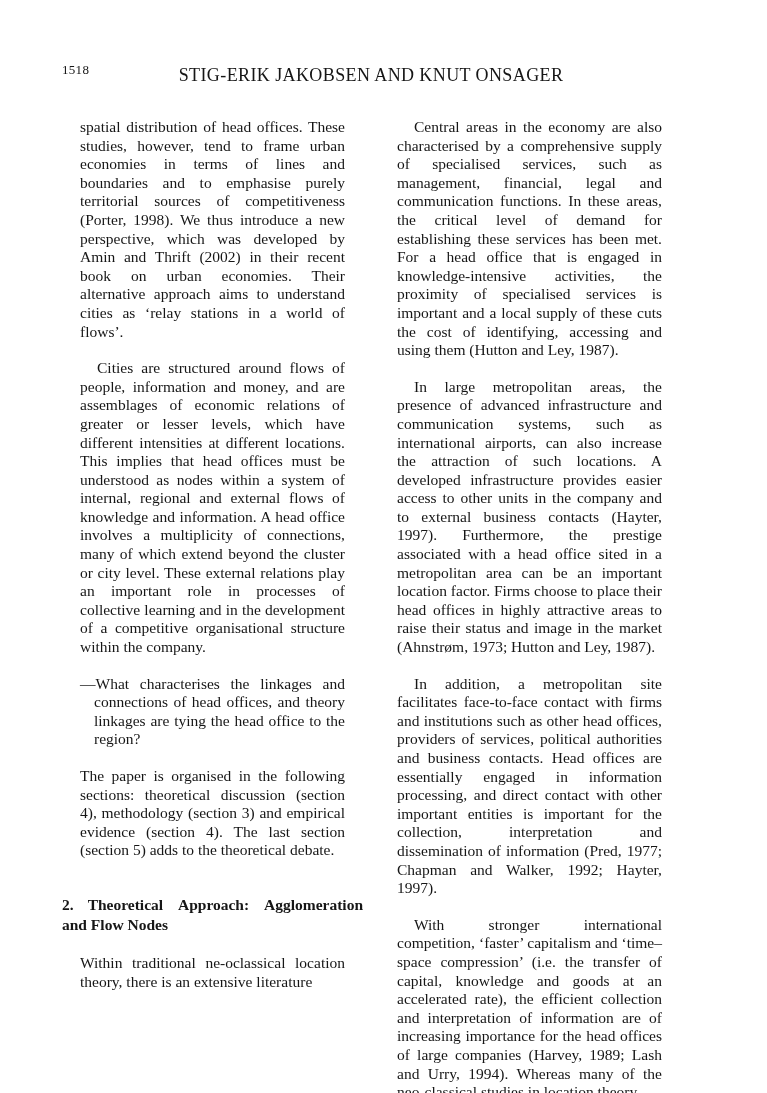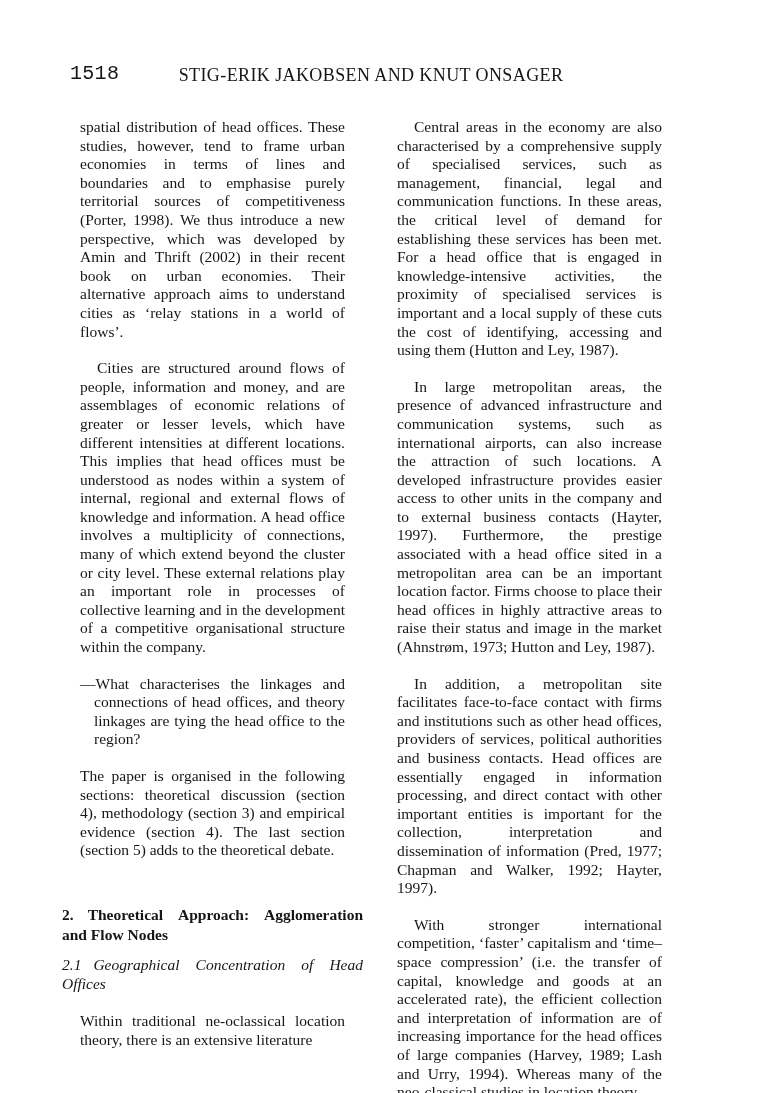--- a/index.html
+++ b/index.html
@@ -20,25 +20,24 @@
     background: #ffffff;
     color: #161616;
     font-family: "Liberation Serif", "DejaVu Serif", serif;
   }
   .running-header {
     position: relative;
     height: 38px;
   }
   .page-number {
     position: absolute;
-    left: 8px;
+    left: 0;
     top: 0;
-    font-size: 20px;
+    font-size: 13px;
     letter-spacing: 0.3px;
-    font-family: Liberation Mono, monospace;
   }
   .running-title {
     display: block;
     text-align: center;
     font-size: 18px;
     letter-spacing: 0.4px;
     padding-top: 3px;
     white-space: nowrap;
   }
   .columns {
@@ -62,21 +61,21 @@
     margin: 4px 0 10px 0;
   }
   .dash-item {
     padding-left: 14px;
     text-indent: -14px;
   }
   h2.section-heading {
     font-size: 15.5px;
     font-weight: bold;
     line-height: 20.5px;
-    margin: 45px 0 9px 0;
+    margin: 35px 0 9px 0;
     text-align: justify;
   }
   h3.subsection-heading {
     font-size: 15.5px;
     font-style: italic;
     font-weight: normal;
     line-height: 19.5px;
     margin: 0 0 12px 0;
     text-align: justify;
   }
@@ -106,23 +105,20 @@
       <div class="dash-list">
         <p class="dash-item">—What characterises the linkages and connections of head offices, and theory linkages are tying the head office to the region?</p>
       </div>
 
       <p>The paper is organised in the following sections: theoretical discussion (section 4), methodology (section 3) and empirical evidence (section 4). The last section (section 5) adds to the theoretical debate.</p>
 
       <h2 class="section-heading">
         <span class="h-num">2.</span><span>Theoretical Approach: Agglomeration and Flow Nodes</span>
       </h2>
 
-      <h3 class="subsection-heading">
-        <span class="h-num-sub">2.1</span><span>Geographical Concentration of Head Offices</span>
-      </h3>
 
       <p>Within traditional ne-oclassical location theory, there is an extensive literature</p>
     </div>
 
     <div class="col">
       <p class="indent">Central areas in the economy are also characterised by a comprehensive supply of specialised services, such as management, financial, legal and communication functions. In these areas, the critical level of demand for establishing these services has been met. For a head office that is engaged in knowledge-intensive activities, the proximity of specialised services is important and a local supply of these cuts the cost of identifying, accessing and using them (Hutton and Ley, 1987).</p>
       <p class="indent">In large metropolitan areas, the presence of advanced infrastructure and communication systems, such as international airports, can also increase the attraction of such locations. A developed infrastructure provides easier access to other units in the company and to external business contacts (Hayter, 1997). Furthermore, the prestige associated with a head office sited in a metropolitan area can be an important location factor. Firms choose to place their head offices in highly attractive areas to raise their status and image in the market (Ahnstrøm, 1973; Hutton and Ley, 1987).</p>
       <p class="indent">In addition, a metropolitan site facilitates face-to-face contact with firms and institutions such as other head offices, providers of services, political authorities and business contacts. Head offices are essentially engaged in information processing, and direct contact with other important entities is important for the collection, interpretation and dissemination of information (Pred, 1977; Chapman and Walker, 1992; Hayter, 1997).</p>
       <p class="indent">With stronger international competition, ‘faster’ capitalism and ‘time–space compression’ (i.e. the transfer of capital, knowledge and goods at an accelerated rate), the efficient collection and interpretation of information are of increasing importance for the head offices of large companies (Harvey, 1989; Lash and Urry, 1994). Whereas many of the neo-classical studies in location theory</p>
     </div>

